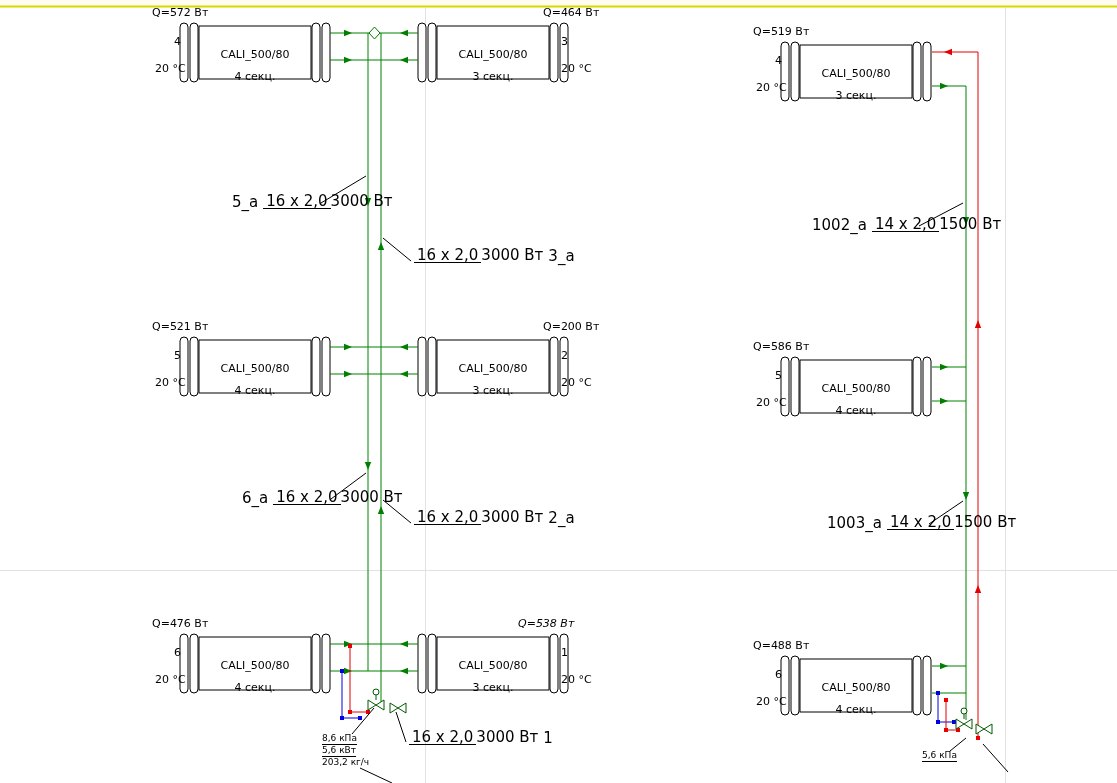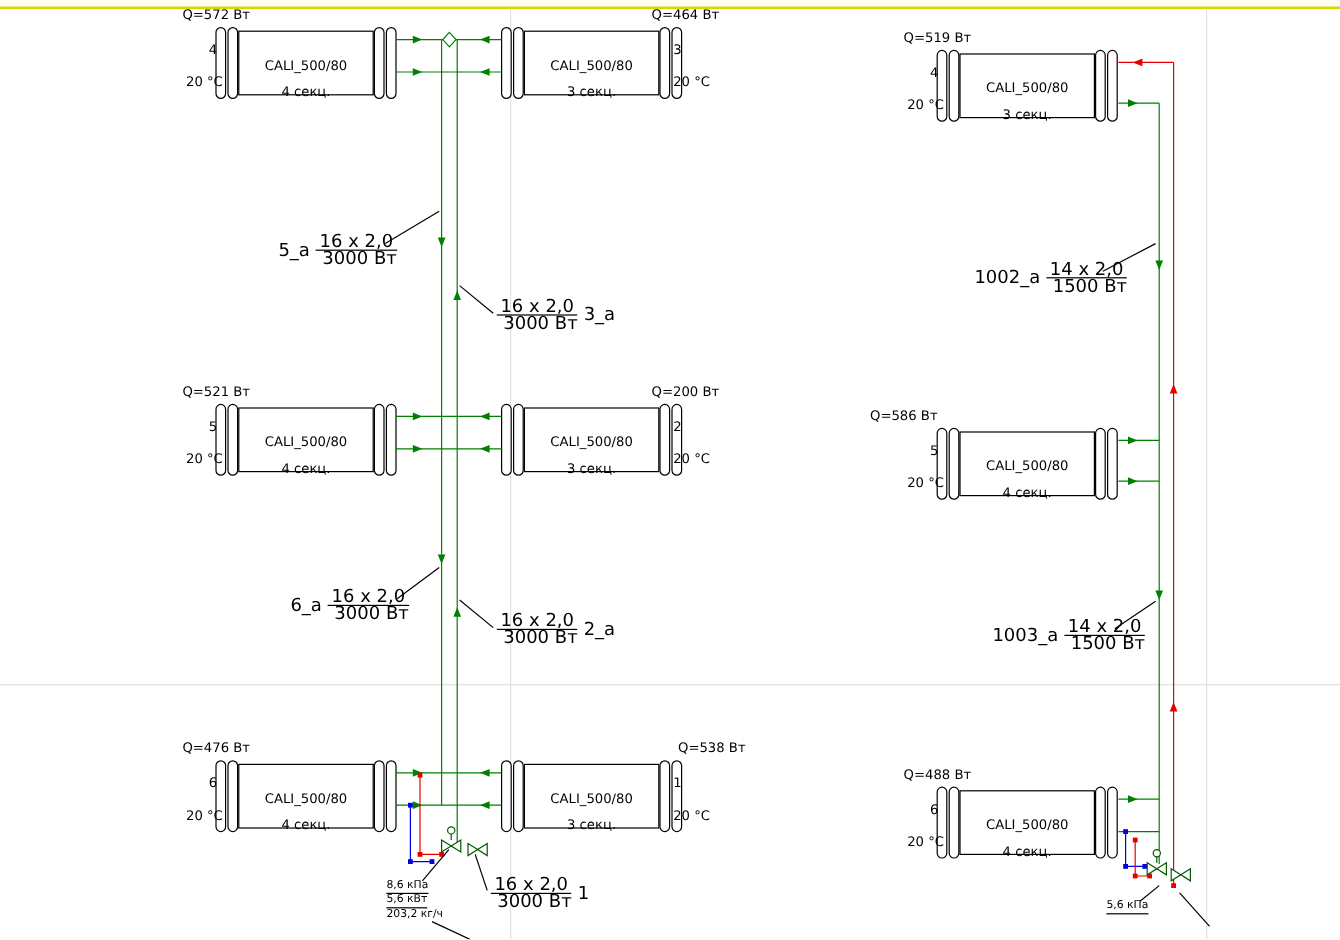--- a/index.html
+++ b/index.html
@@ -4,21 +4,21 @@
 <style>
   html,body{margin:0;padding:0;background:#ffffff;}
   .stage{position:relative;width:1117px;height:783px;background:#fff;overflow:hidden;
          font-family:"DejaVu Sans",sans-serif;color:#000;}
   svg{position:absolute;left:0;top:0;}
   .lbl{position:absolute;font-size:11px;line-height:12px;white-space:nowrap;}
   .ctr{width:112px;text-align:center;margin-top:16px;}
   .num{width:24px;}
   .frac-wrap{position:absolute;display:flex;align-items:center;gap:5px;font-size:15px;
              line-height:13px;white-space:nowrap;}
-  .frac{display:inline-flex;flex-direction:column;align-items:flex-end;}
+  .frac{display:inline-flex;flex-direction:row;align-items:flex-start;}
   .frac .size{border-bottom:1px solid #000;padding:0 3px;}
   .stats{position:absolute;font-size:9px;line-height:11px;white-space:nowrap;}
   .stats .u{border-bottom:1px solid #000;width:max-content;}
   .rstat{position:absolute;font-size:9px;line-height:11px;border-bottom:1px solid #000;white-space:nowrap;text-align:right;}
 </style>
 </head>
 <body>
 
 <div class="stage" id="stage">
   <svg id="linework" width="1117" height="783" viewBox="0 0 1117 783">
@@ -219,31 +219,31 @@
     <div class="lbl" style="left: 543px; top: 321px;">Q=200 Вт</div>
     <div class="lbl num" style="left: 561px; top: 350px; text-align: left;">2</div>
     <div class="lbl" style="left: 561px; top: 377px;">20 °C</div>
     <div class="lbl ctr" style="left: 437px; top: 347px;">CALI_500/80</div>
     <div class="lbl ctr" style="left: 437px; top: 369px;">3 секц.</div>
     <div class="lbl" style="left: 152px; top: 618px;">Q=476 Вт</div>
     <div class="lbl num" style="left: 157px; top: 647px; text-align: right;">6</div>
     <div class="lbl" style="left: 155px; top: 674px;">20 °C</div>
     <div class="lbl ctr" style="left: 199px; top: 644px;">CALI_500/80</div>
     <div class="lbl ctr" style="left: 199px; top: 666px;">4 секц.</div>
-    <div class="lbl" style="left: 565px; top: 618px;">Q=538 Вт</div>
+    <div class="lbl" style="left: 518px; top: 618px; font-style: italic;">Q=538 Вт</div>
     <div class="lbl num" style="left: 561px; top: 647px; text-align: left;">1</div>
     <div class="lbl" style="left: 561px; top: 674px;">20 °C</div>
     <div class="lbl ctr" style="left: 437px; top: 644px;">CALI_500/80</div>
     <div class="lbl ctr" style="left: 437px; top: 666px;">3 секц.</div>
     <div class="lbl" style="left: 753px; top: 26px;">Q=519 Вт</div>
     <div class="lbl num" style="left: 758px; top: 55px; text-align: right;">4</div>
     <div class="lbl" style="left: 756px; top: 82px;">20 °C</div>
     <div class="lbl ctr" style="left: 800px; top: 52px;">CALI_500/80</div>
     <div class="lbl ctr" style="left: 800px; top: 74px;">3 секц.</div>
-    <div class="lbl" style="left: 725px; top: 341px; text-align: center;">Q=586 Вт</div>
+    <div class="lbl" style="left: 753px; top: 341px; text-align: center;">Q=586 Вт</div>
     <div class="lbl num" style="left: 758px; top: 370px; text-align: right;">5</div>
     <div class="lbl" style="left: 756px; top: 397px;">20 °C</div>
     <div class="lbl ctr" style="left: 800px; top: 367px;">CALI_500/80</div>
     <div class="lbl ctr" style="left: 800px; top: 389px;">4 секц.</div>
     <div class="lbl" style="left: 753px; top: 640px;">Q=488 Вт</div>
     <div class="lbl num" style="left: 758px; top: 669px; text-align: right;">6</div>
     <div class="lbl" style="left: 756px; top: 696px;">20 °C</div>
     <div class="lbl ctr" style="left: 800px; top: 666px;">CALI_500/80</div>
     <div class="lbl ctr" style="left: 800px; top: 688px;">4 секц.</div>
     <div class="frac-wrap" style="left: 232px; top: 195px;">

